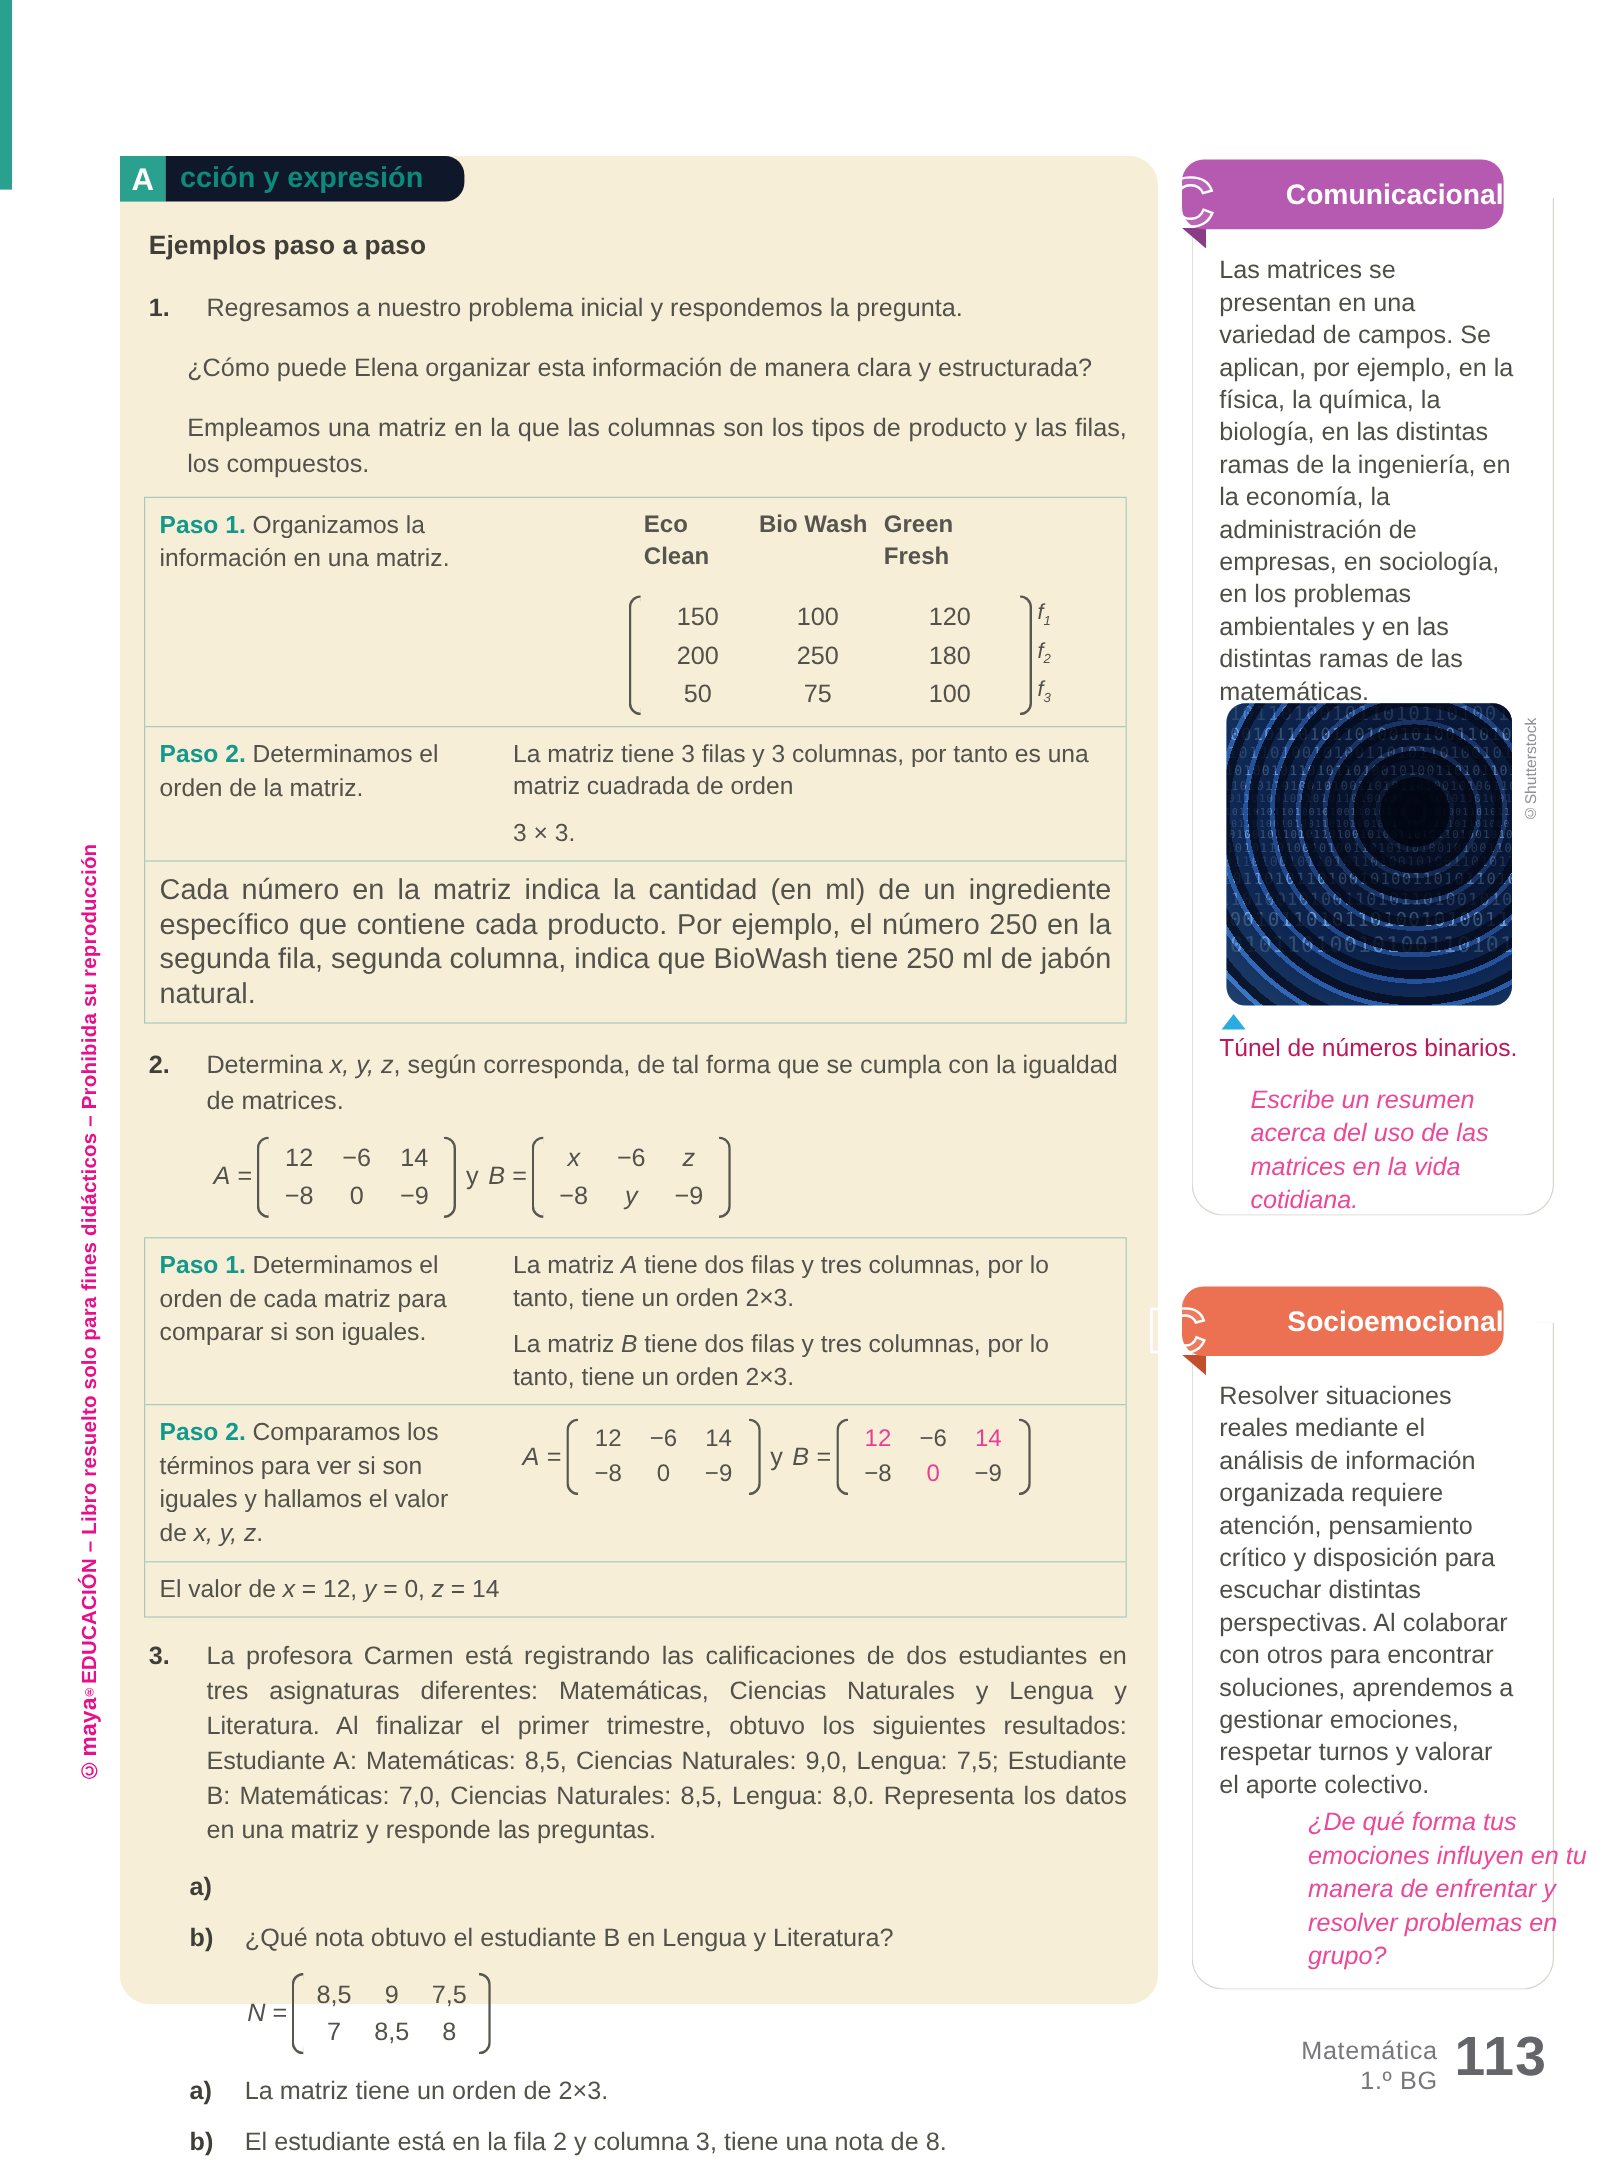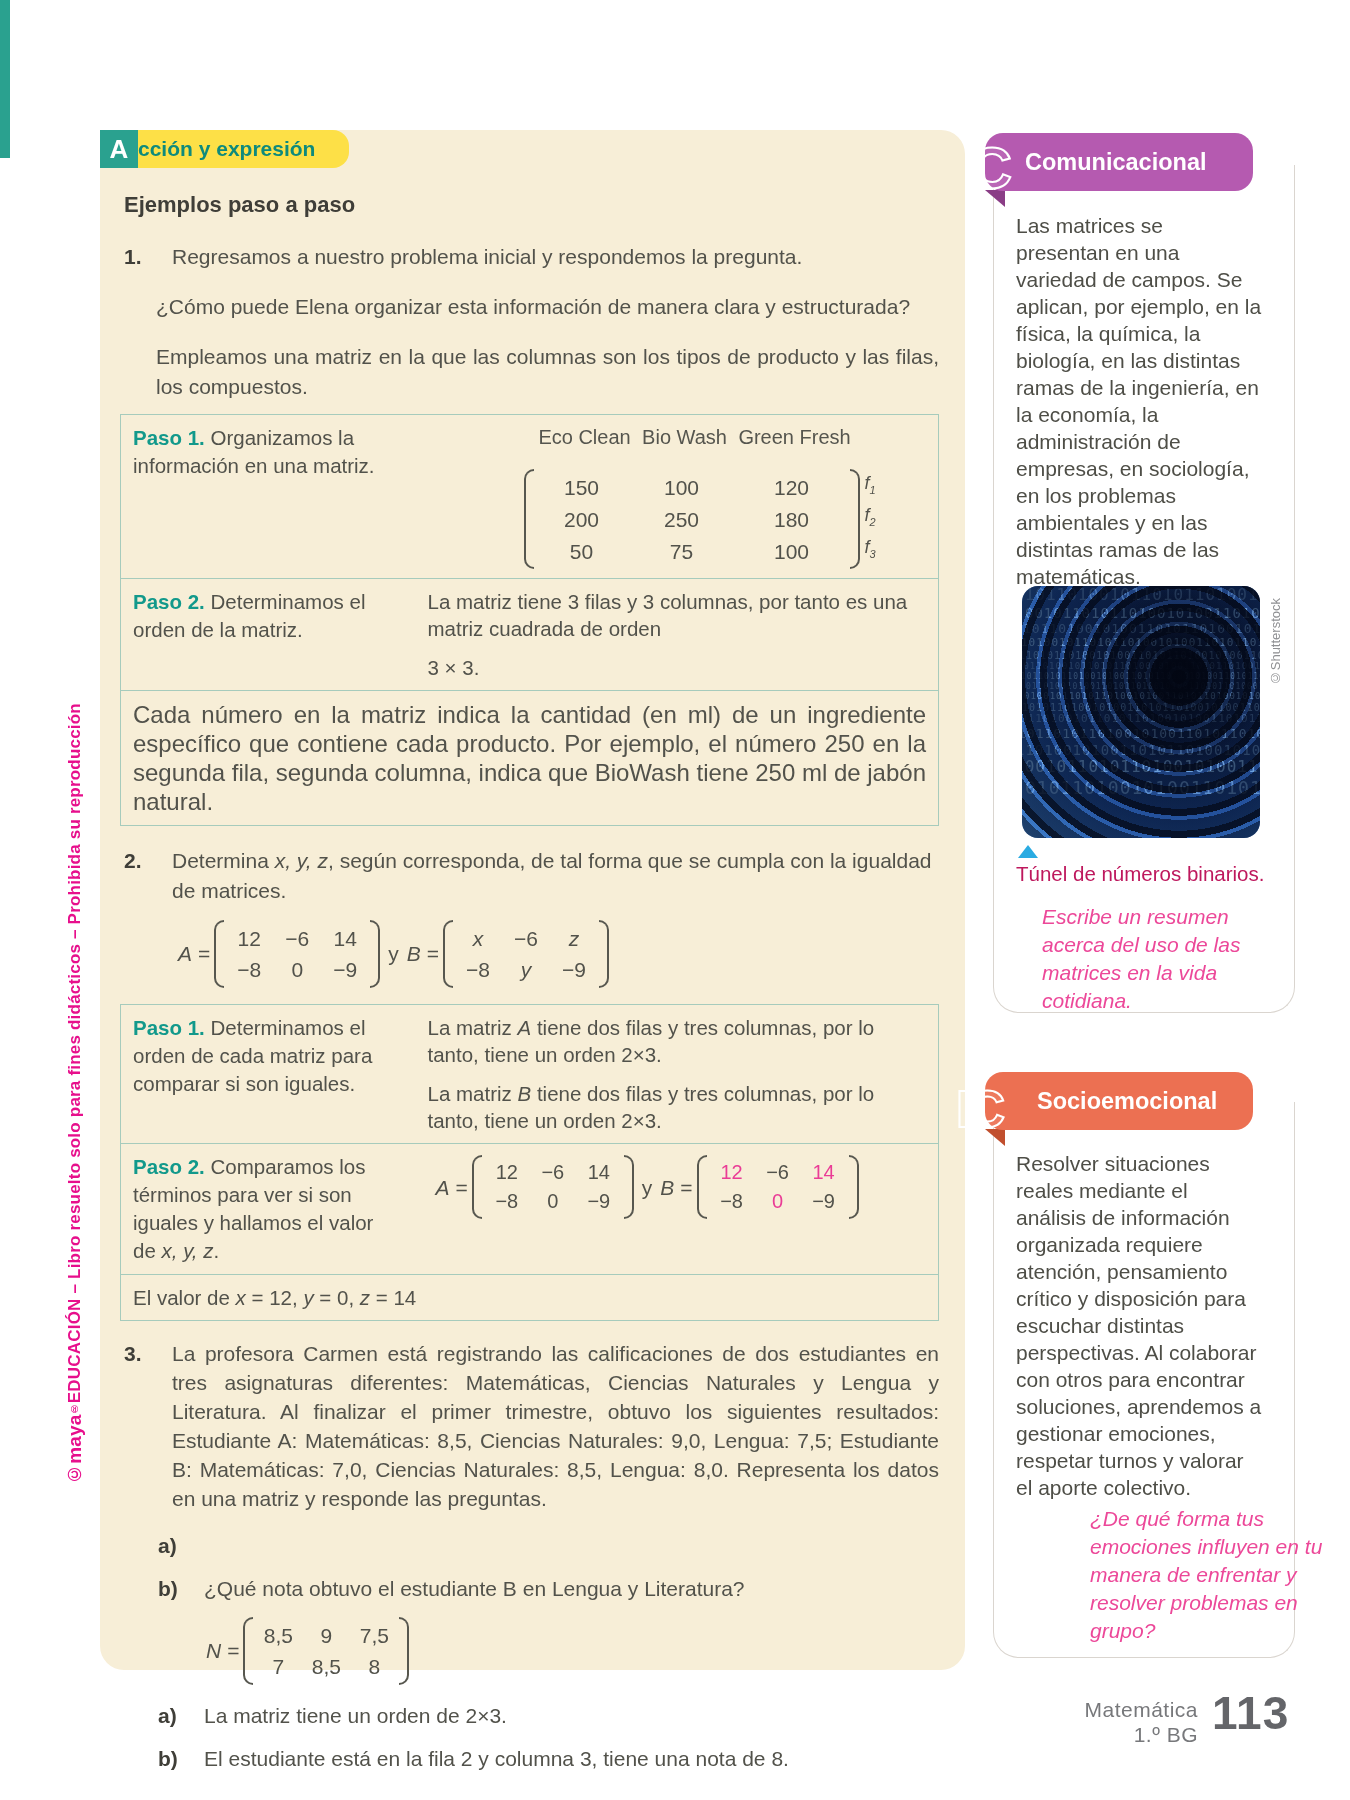--- a/index.html
+++ b/index.html
@@ -9,21 +9,21 @@
   
   .corner-bar { position:absolute; left:0; top:0; width:10px; height:158px; background:#2aa18f; }
   .margin-note { position:absolute; left:64px; top:420px; height:1065px; writing-mode:vertical-rl; transform:rotate(180deg); white-space:nowrap; color:#e70f8c; font-size:17px; font-weight:600; letter-spacing:.2px; }
   .margin-note .mn-bold { font-weight:800; font-size:19px; }
   .margin-note .mn-reg { font-size:10px; }
 
   
   .content { position:absolute; left:100px; top:130px; width:865px; height:1540px; background:#f7eed7; border-radius:0 24px 24px 24px; }
   .tab { position:absolute; left:0; top:0; display:flex; height:38px; }
   .tab-letter { width:38px; height:38px; background:#2aa18f; color:#fff; font-weight:bold; font-size:26px; display:flex; align-items:center; justify-content:center; }
-  .tab-label { background:#fde047; color:#0e8a7c; font-weight:bold; font-size:21px; line-height:38px; padding:0 34px 0 0; border-radius:0 16px 16px 0; }
+  .tab-label { background:#0f172a; color:#0e8a7c; font-weight:bold; font-size:24px; line-height:38px; padding:0 34px 0 12px; border-radius:0 16px 16px 0; }
 
   .inner { padding:46px 26px 0 20px; }
   h2 { margin:16px 0 0 4px; font-size:22px; color:#3f3e38; }
 
   .item { display:flex; margin:24px 0 0 4px; }
   .item .num { font-weight:bold; color:#3f3e38; width:48px; flex:0 0 48px; font-size:21px; line-height:30px; }
   .item .itxt { font-size:21px; line-height:30px; flex:1; }
   .p-ind { margin:20px 0 0 36px; font-size:21px; line-height:30px; }
   .just { text-align:justify; }
   i.v { font-style:italic; }
@@ -32,21 +32,21 @@
   .t-row { display:flex; border-top:1.5px solid #a6cbbc;gap:13px; }
   .t-row:first-child { border-top:none; }
   .cell-l { width:35%; padding:9px 12px; font-size:20.5px; line-height:28px; }
   .cell-r { width:65%; padding:9px 12px; font-size:20.5px; line-height:27px; }
   .cell-full { width:100%; padding:9px 12px; font-size:24px; line-height:29px; }
   .paso { font-weight:bold; color:#12998b; }
   .gap-top { margin-top:12px; }
 
   
   .bigmtx { margin-left:96px; }
-  .bm-headers { display:grid; grid-template-columns:96px 104px 116px; margin-left:13px; text-align:center; font-size:20px; color:#55554e; }
+  .bm-headers { display:grid; grid-template-columns:96px 104px 116px; margin-left:13px; text-align:left; font-size:20px; color:#55554e;font-weight:bold; }
   .bm-body { display:flex; align-items:flex-start; margin-top:18px; }
   .bm-grid { display:grid; grid-template-columns:96px 104px 116px; grid-auto-rows:32px; align-items:center; text-align:center; font-size:21px; padding:2px 0; }
   .bm-f { display:grid; grid-auto-rows:32px; align-items:center; margin-left:5px; font-size:18px; font-style:italic; padding:2px 0; }
   .bm-f sub { font-size:11px; }
   .paren { width:10px; flex:0 0 10px; border:2px solid #57574f; align-self:stretch; }
   .paren.l { border-right:none; border-radius:16px 0 0 16px; }
   .paren.r { border-left:none; border-radius:0 16px 16px 0; }
 
   
   .mathline { display:flex; align-items:center; margin:14px 0 0 58px; font-size:21px; }
@@ -61,21 +61,21 @@
 
   .qa { display:flex; margin:18px 0 0 38px; }
   .qa .ql { font-weight:bold; color:#3f3e38; width:46px; flex:0 0 46px; font-size:21px; line-height:29px; }
   .qa .qt { font-size:21px; line-height:29px; }
   .nline { margin-left:86px; }
 
   
   .side-border { position:absolute; border:1.5px solid #dad5cf; border-top:none; border-radius:0 0 26px 26px; }
   .b-com { left:993px; top:165px; width:302px; height:848px; }
   .b-soc { left:993px; top:1102px; width:302px; height:556px; }
-  .pill { position:absolute; height:58px; width:268px; border-radius:18px; color:#fff; font-weight:bold; font-size:23.5px; display:flex; align-items:center; justify-content:flex-start; z-index:3; }
+  .pill { position:absolute; height:58px; width:268px; border-radius:18px; color:#fff; font-weight:bold; font-size:23.5px; display:flex; align-items:center; justify-content:flex-end; z-index:3; }
   .pill-com { left:985px; top:133px; background:#b55ab0; padding-left:40px; }
   .pill-soc { left:985px; top:1072px; background:#ec7052; padding-left:52px; }
   .notch { position:absolute; width:20px; height:17px; z-index:1; }
   .n-com { left:985px; top:190px; background:#8a3d86; clip-path:polygon(0 0,100% 0,100% 100%); }
   .n-soc { left:985px; top:1129px; background:#c14f2e; clip-path:polygon(0 0,100% 0,100% 100%); }
   .logo { position:absolute; z-index:4; }
   .logo-com { left:962px; top:136px; }
   .logo-soc { left:952px; top:1075px; }
   .sbody { position:absolute; left:1016px; width:246px; font-size:21px; line-height:27px; color:#4e4e47; z-index:2; }
   .sb-com { top:212px; }

